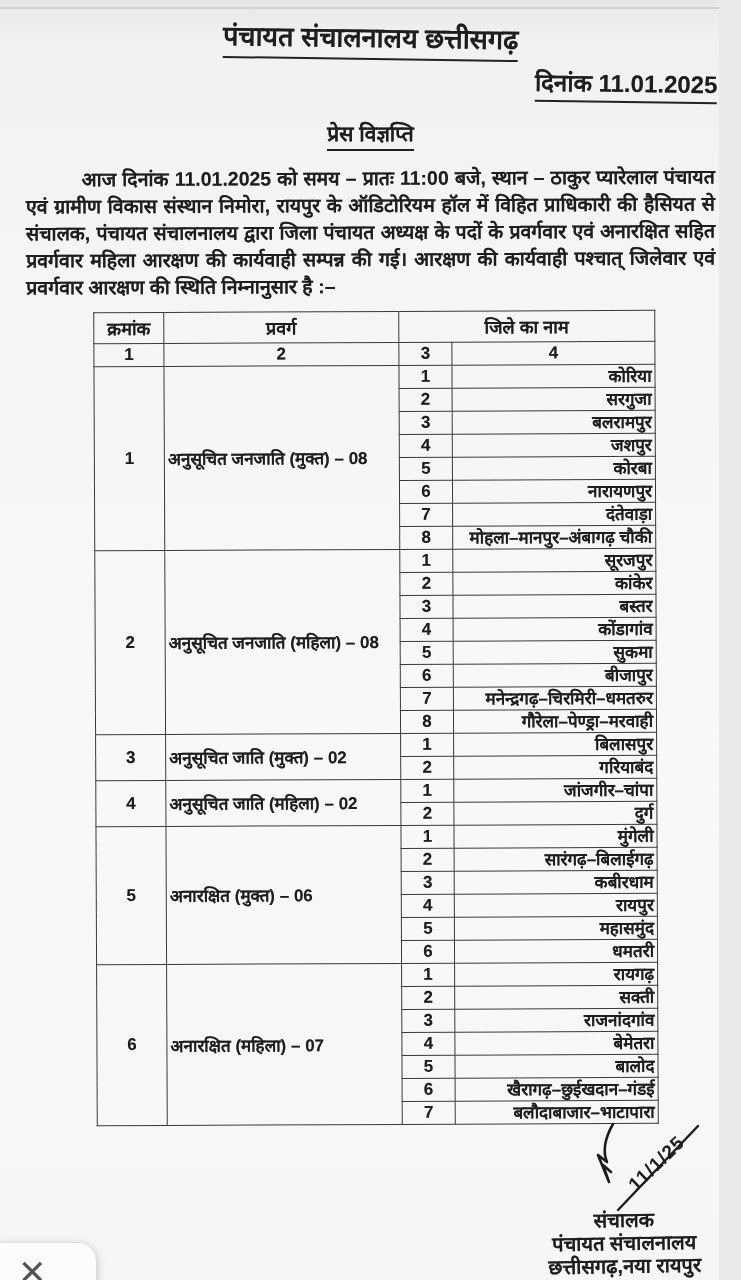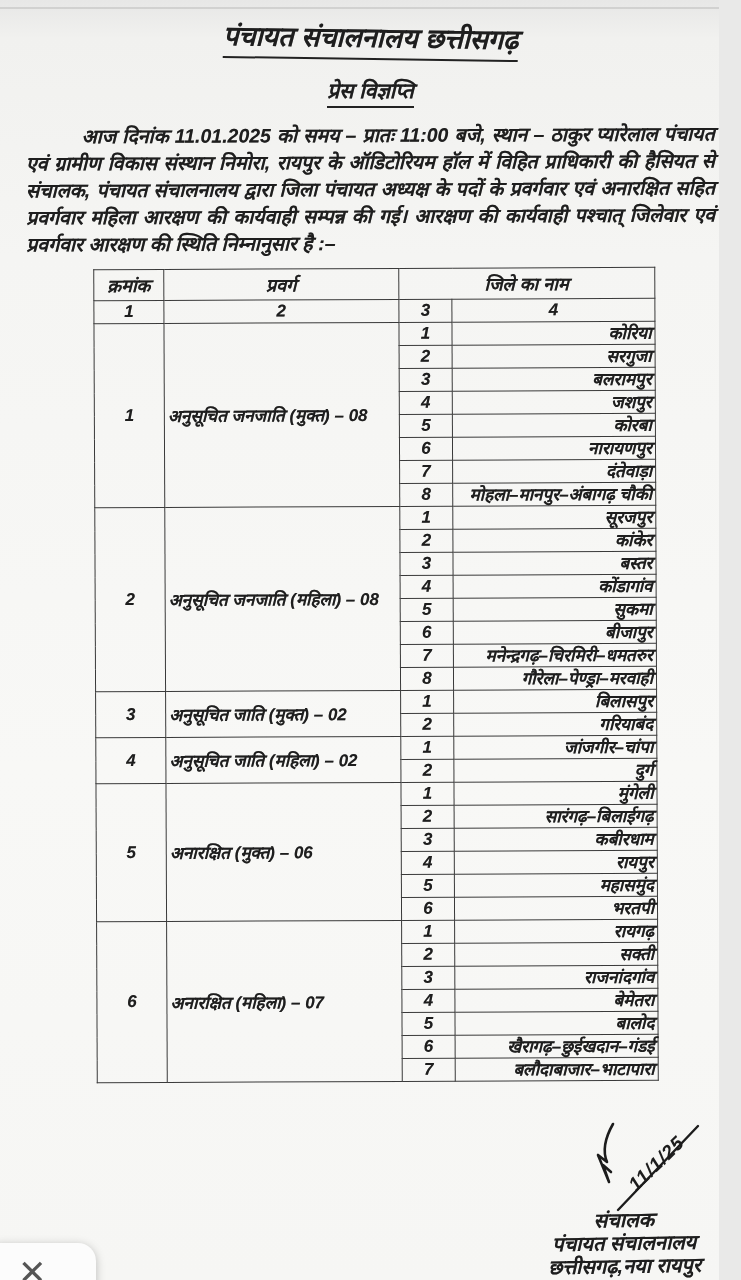--- a/index.html
+++ b/index.html
@@ -5,21 +5,20 @@
   html,body{margin:0;padding:0;}
   body{
     width:741px;height:1280px;overflow:hidden;
     font-family:"Liberation Sans","DejaVu Sans",sans-serif;
     background:#e9e9e8;
   }
   .page{
     position:relative;width:719px;height:1280px;overflow:hidden;
     background:linear-gradient(180deg,#e7e7e6 0%,#f1f1ef 3%,#f5f5f3 20%,#f8f8f6 60%,#f6f6f4 100%);
     color:#1e1e1e;
-    font-style:italic;
   }
   .photo-edge{
     position:absolute;top:7px;left:0;width:741px;height:2px;
     background:rgba(0,0,0,0.10);
   }
   .doc{
     position:absolute;top:14px;left:0;width:741px;
     text-shadow:0 0 0.5px rgba(20,20,20,0.45);
   }
   .org-title{
@@ -92,20 +91,23 @@
 
 <div class="page">
   <div class="photo-edge"></div>
 
   <div class="doc">
 
     <div class="org-title">
       <span>पंचायत संचालनालय छत्तीसगढ़</span>
     </div>
 
+    <div class="date-line">
+      <span>दिनांक 11.01.2025</span>
+    </div>
 
     <div class="press-title">
       <span>प्रेस विज्ञप्ति</span>
     </div>
 
     <p class="body-para">आज दिनांक 11.01.2025 को समय – प्रातः 11:00 बजे, स्थान – ठाकुर प्यारेलाल पंचायत एवं ग्रामीण विकास संस्थान निमोरा, रायपुर के ऑडिटोरियम हॉल में विहित प्राधिकारी की हैसियत से संचालक, पंचायत संचालनालय द्वारा जिला पंचायत अध्यक्ष के पदों के प्रवर्गवार एवं अनारक्षित सहित प्रवर्गवार महिला आरक्षण की कार्यवाही सम्पन्न की गई। आरक्षण की कार्यवाही पश्चात् जिलेवार एवं प्रवर्गवार आरक्षण की स्थिति निम्नानुसार है :–</p>
 
     <table class="res">
       <thead>
         <tr>
@@ -226,21 +228,21 @@
           <tr>
             <td class="c-num">4</td>
             <td class="c-dist">रायपुर</td>
           </tr>
           <tr>
             <td class="c-num">5</td>
             <td class="c-dist">महासमुंद</td>
           </tr>
           <tr>
             <td class="c-num">6</td>
-            <td class="c-dist">भरतपी</td>
+            <td class="c-dist">धमतरी</td>
           </tr>
           <tr>
             <td class="c-serial" rowspan="7">6</td>
             <td class="c-cat" rowspan="7">अनारक्षित (महिला) – 07</td>
             <td class="c-num">1</td>
             <td class="c-dist">रायगढ़</td>
           </tr>
           <tr>
             <td class="c-num">2</td>
             <td class="c-dist">सक्ती</td>

